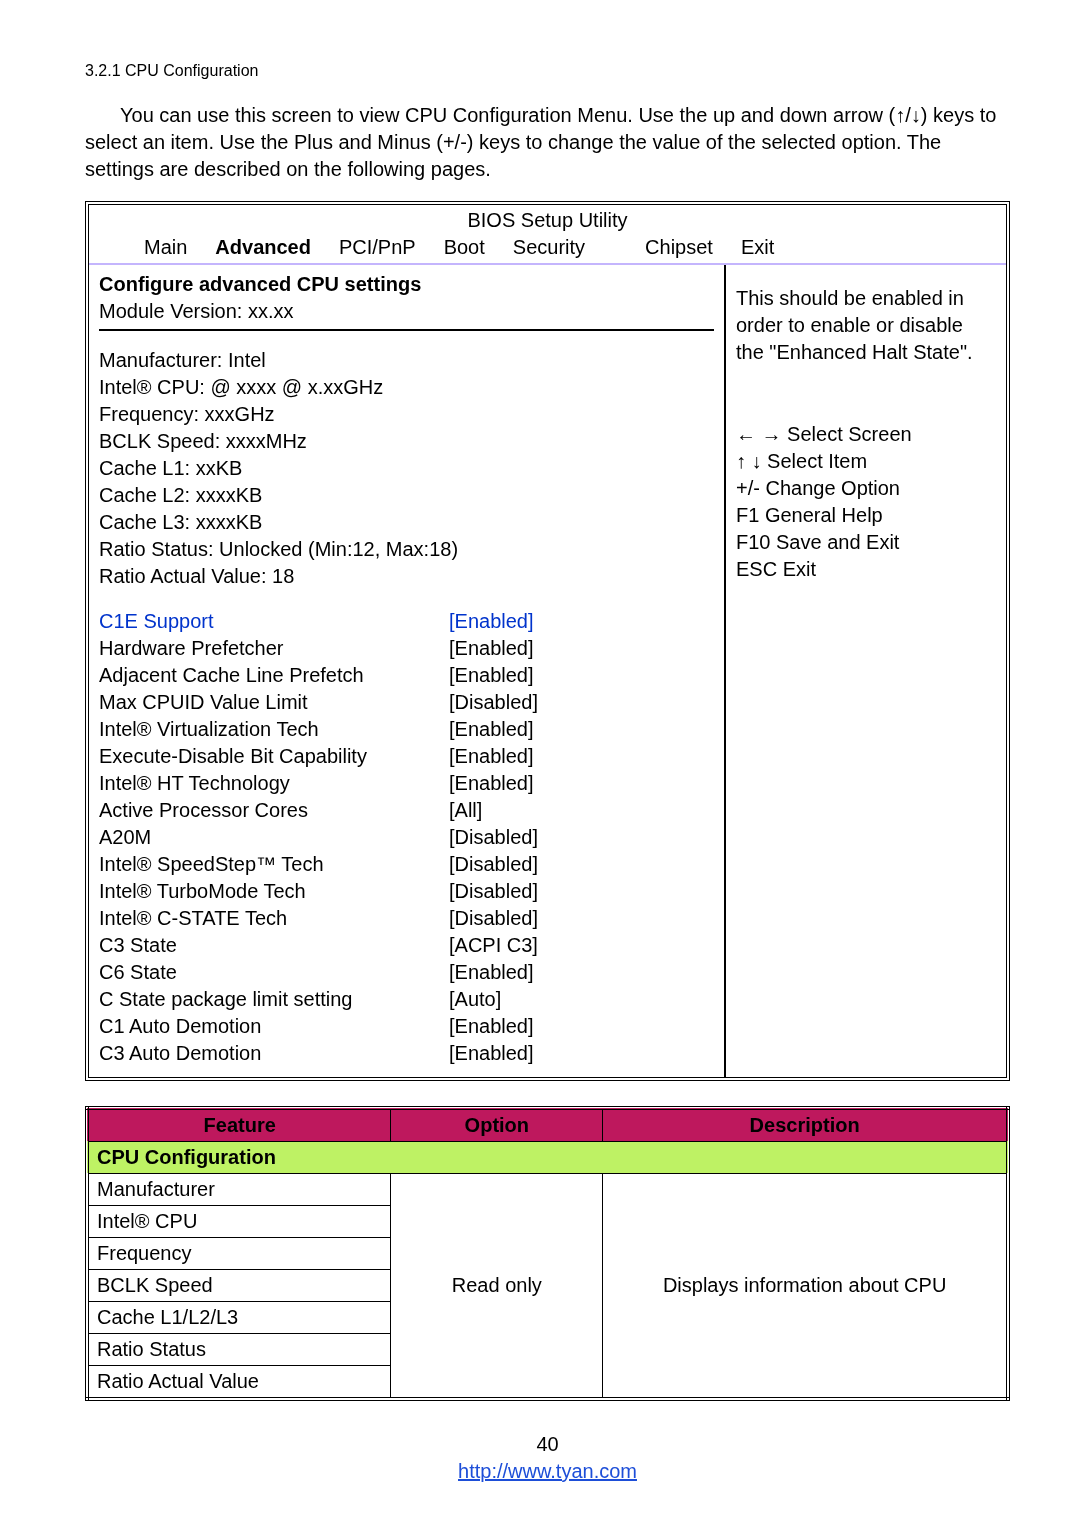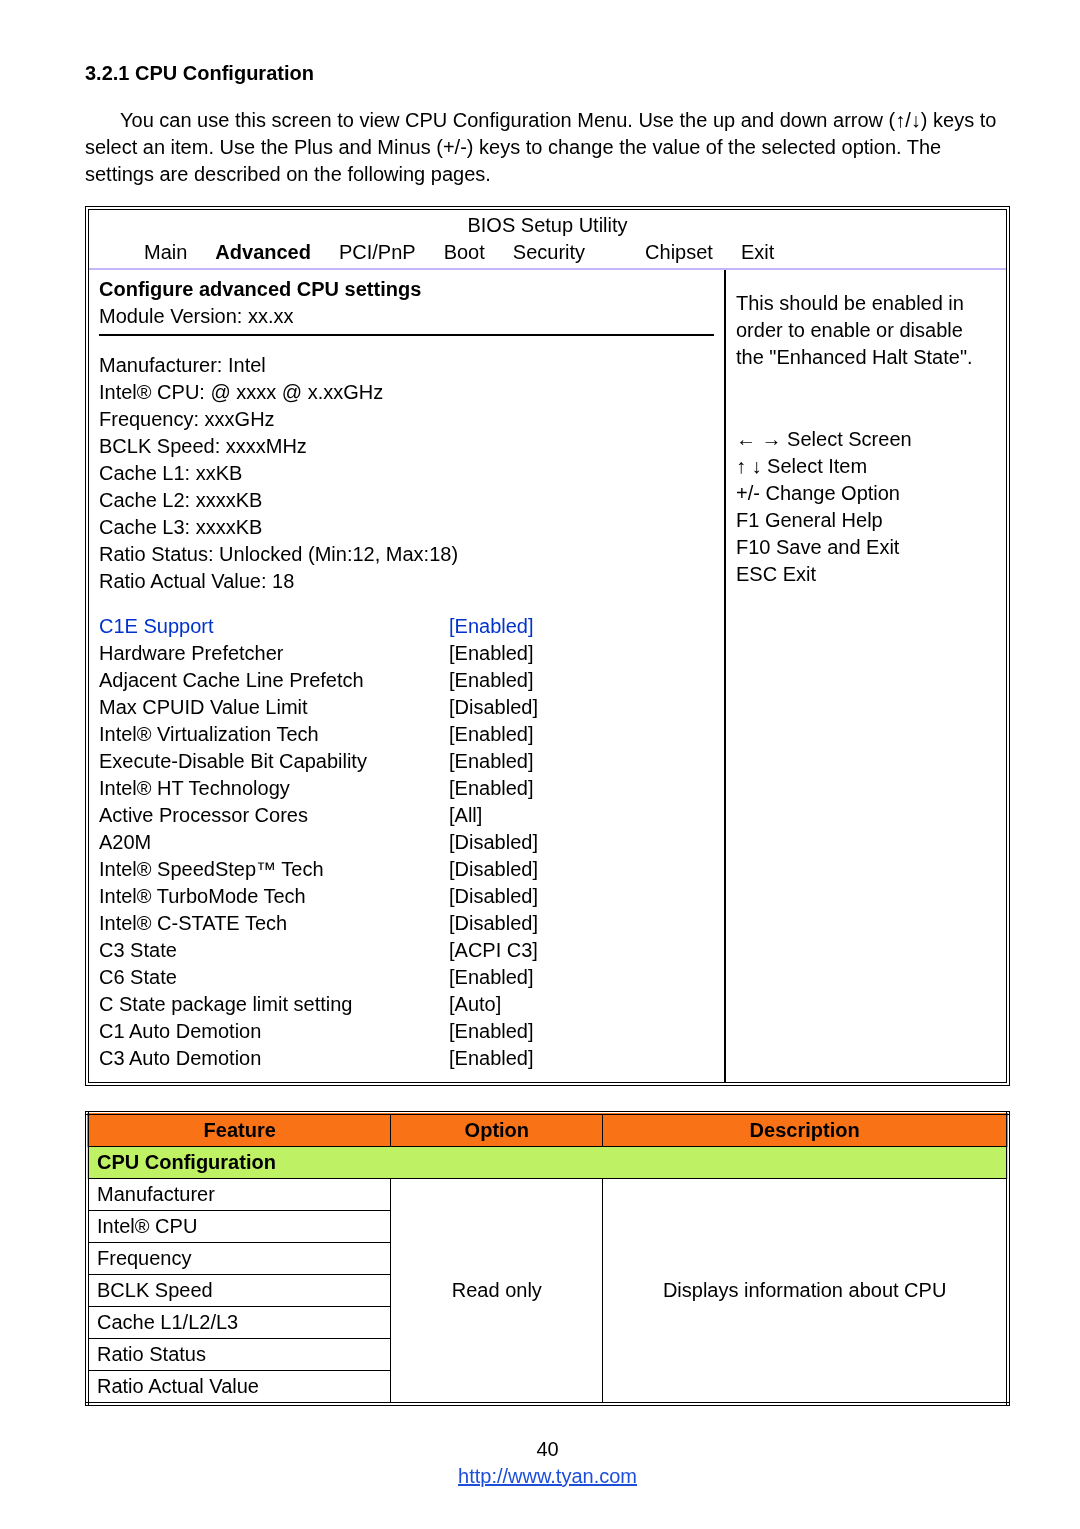--- a/index.html
+++ b/index.html
@@ -7,22 +7,22 @@
     font-size: 20px;
     line-height: 1.35;
     color: #000;
     background: #fff;
     margin: 0;
     padding: 60px 70px 40px 85px;
     width: 1080px;
     box-sizing: border-box;
   }
   h2 {
-    font-size: 20px;
-    font-weight: bold;
+    font-size: 16px;
+    font-weight: normal;
     margin: 0 0 20px 0;
   }
   .intro {
     margin: 0 0 18px 0;
     text-indent: 35px;
   }
   .bios-box {
     border: 4px double #000;
     margin-bottom: 25px;
   }
@@ -66,21 +66,21 @@
     border-collapse: collapse;
     width: 100%;
     border: 4px double #000;
   }
   table.feat th, table.feat td {
     border: 1px solid #000;
     padding: 2px 8px;
     vertical-align: middle;
   }
   table.feat th {
-    background: #f97316;
+    background: #be185d;
     font-weight: bold;
     text-align: center;
   }
   table.feat .subhead {
     font-weight: bold;
     text-align: left;
     background: #bef264;
   }
   .footer {
     text-align: center;

